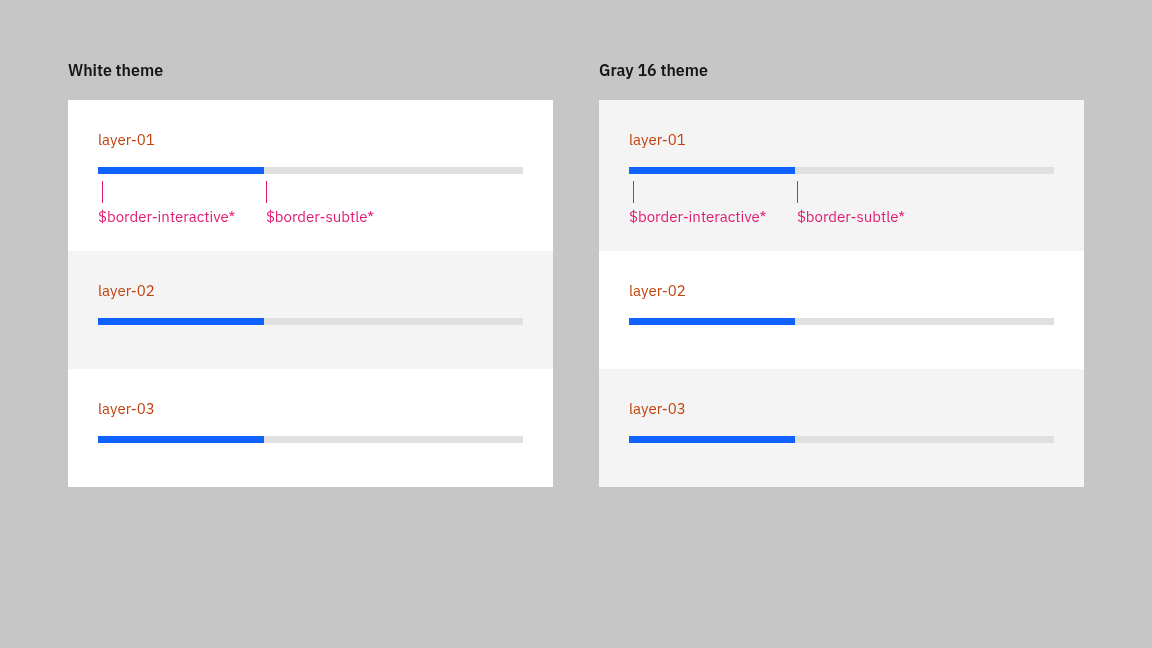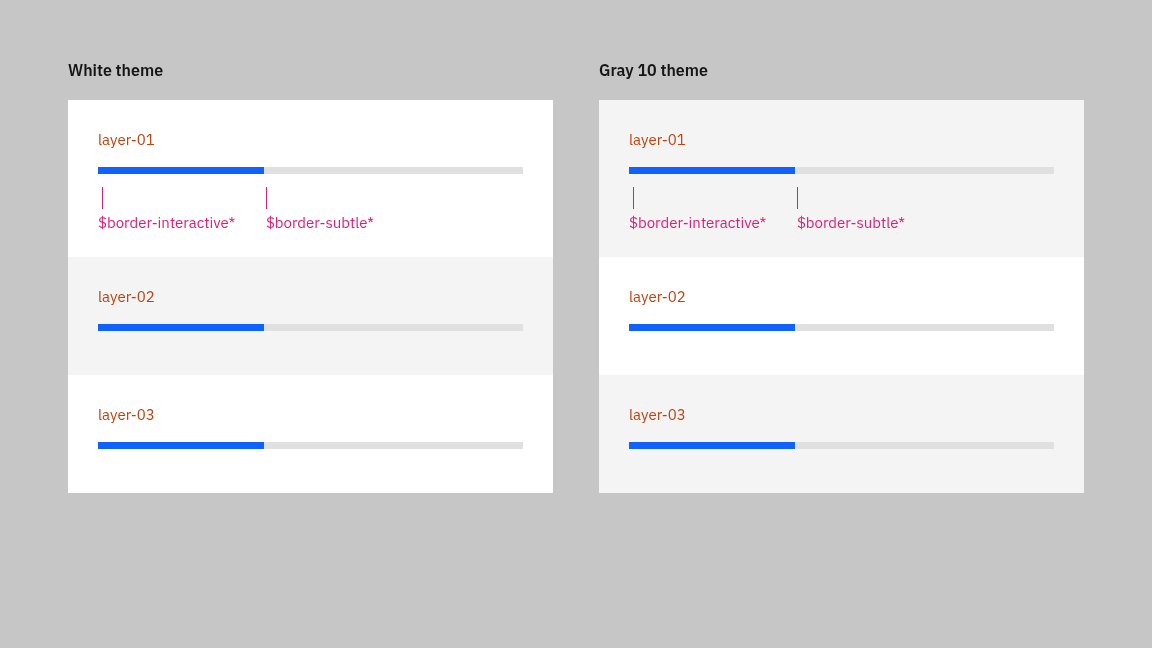--- a/index.html
+++ b/index.html
@@ -43,21 +43,21 @@
   }
   .bar-track.subtle-light { background: #e0e0e0; }
   .bar-fill {
     position: absolute;
     left: 0; top: 0; bottom: 0;
     background: #0f62fe;
   }
   .annot {
     position: relative;
     height: 46px;
-    margin-top: 13px;
+    margin-top: 7px;
   }
   .tick {
     position: absolute;
     top: 0;
     width: 1px;
     height: 22px;
     background: #e31b72;
   }
   .annot-label {
     position: absolute;
@@ -108,21 +108,21 @@
         <div class="label">layer-03</div>
         <div class="bar-track subtle-light">
           <div class="bar-fill" style="width:39%"></div>
         </div>
       </div>
 
     </div>
   </div>
 
   <div class="col">
-    <div class="theme-title">Gray 10 theme</div>
+    <div class="theme-title">Gray 16 theme</div>
     <div class="card">
 
       <div class="section gray-01 with-annot">
         <div class="label">layer-01</div>
         <div class="bar-track subtle-light">
           <div class="bar-fill" style="width:39%"></div>
         </div>
         <div class="annot">
           <div class="tick" style="left:1%"></div>
           <div class="annot-label" style="left:0">$border-interactive*</div>

